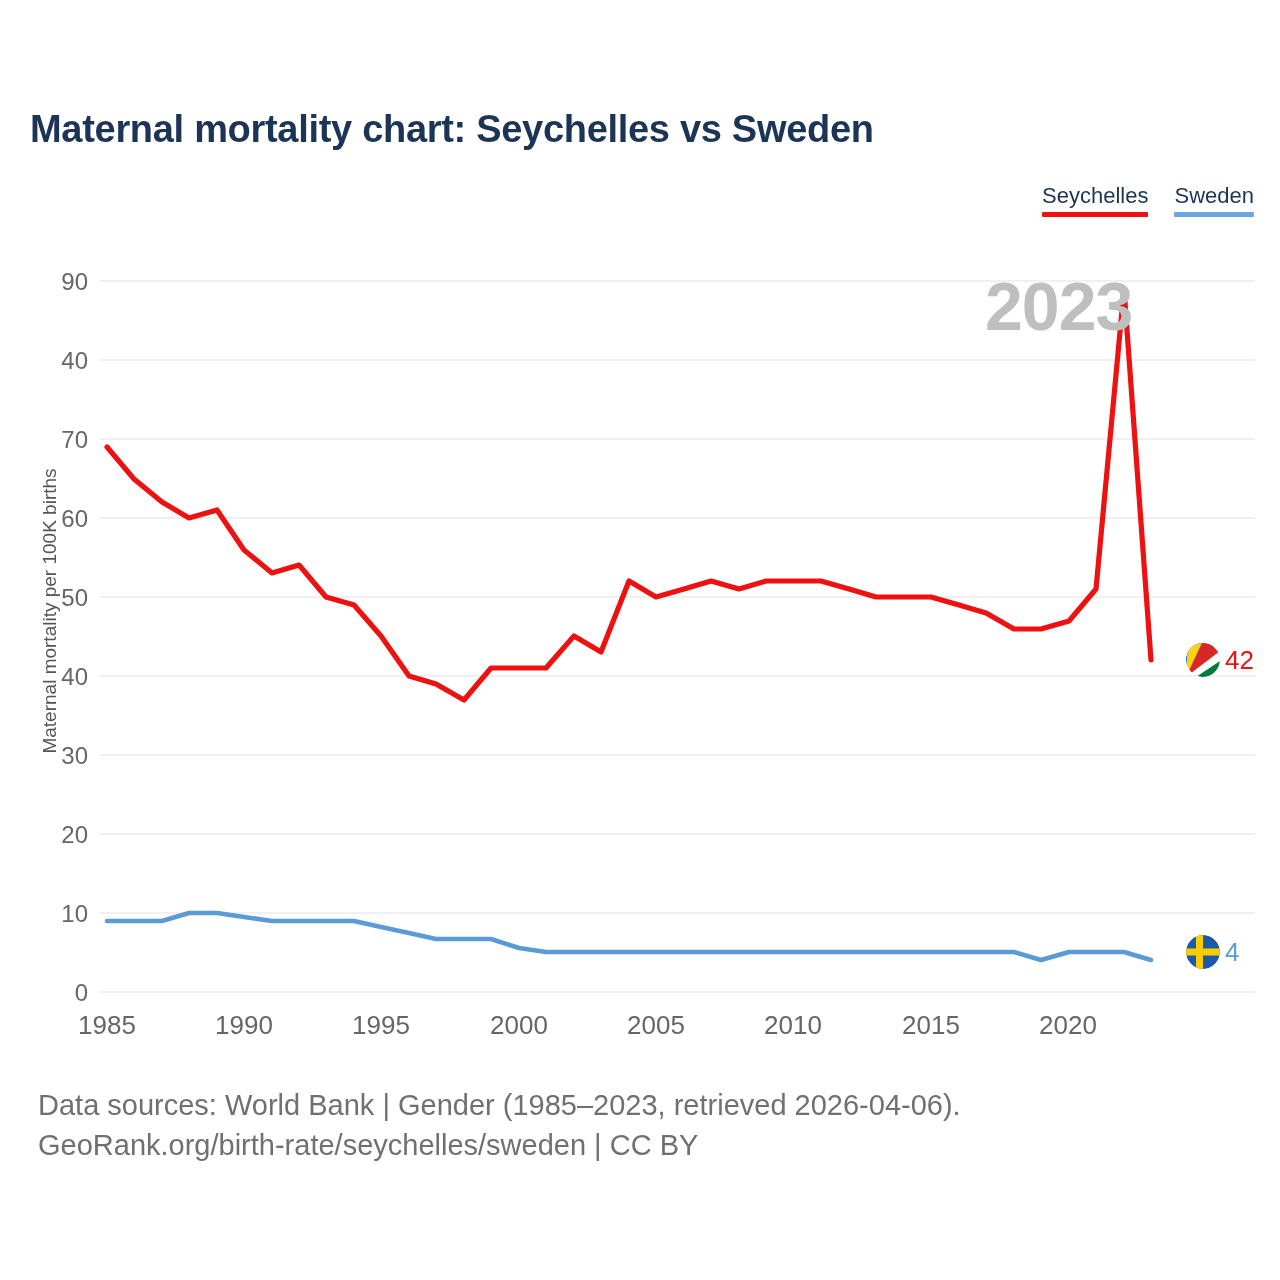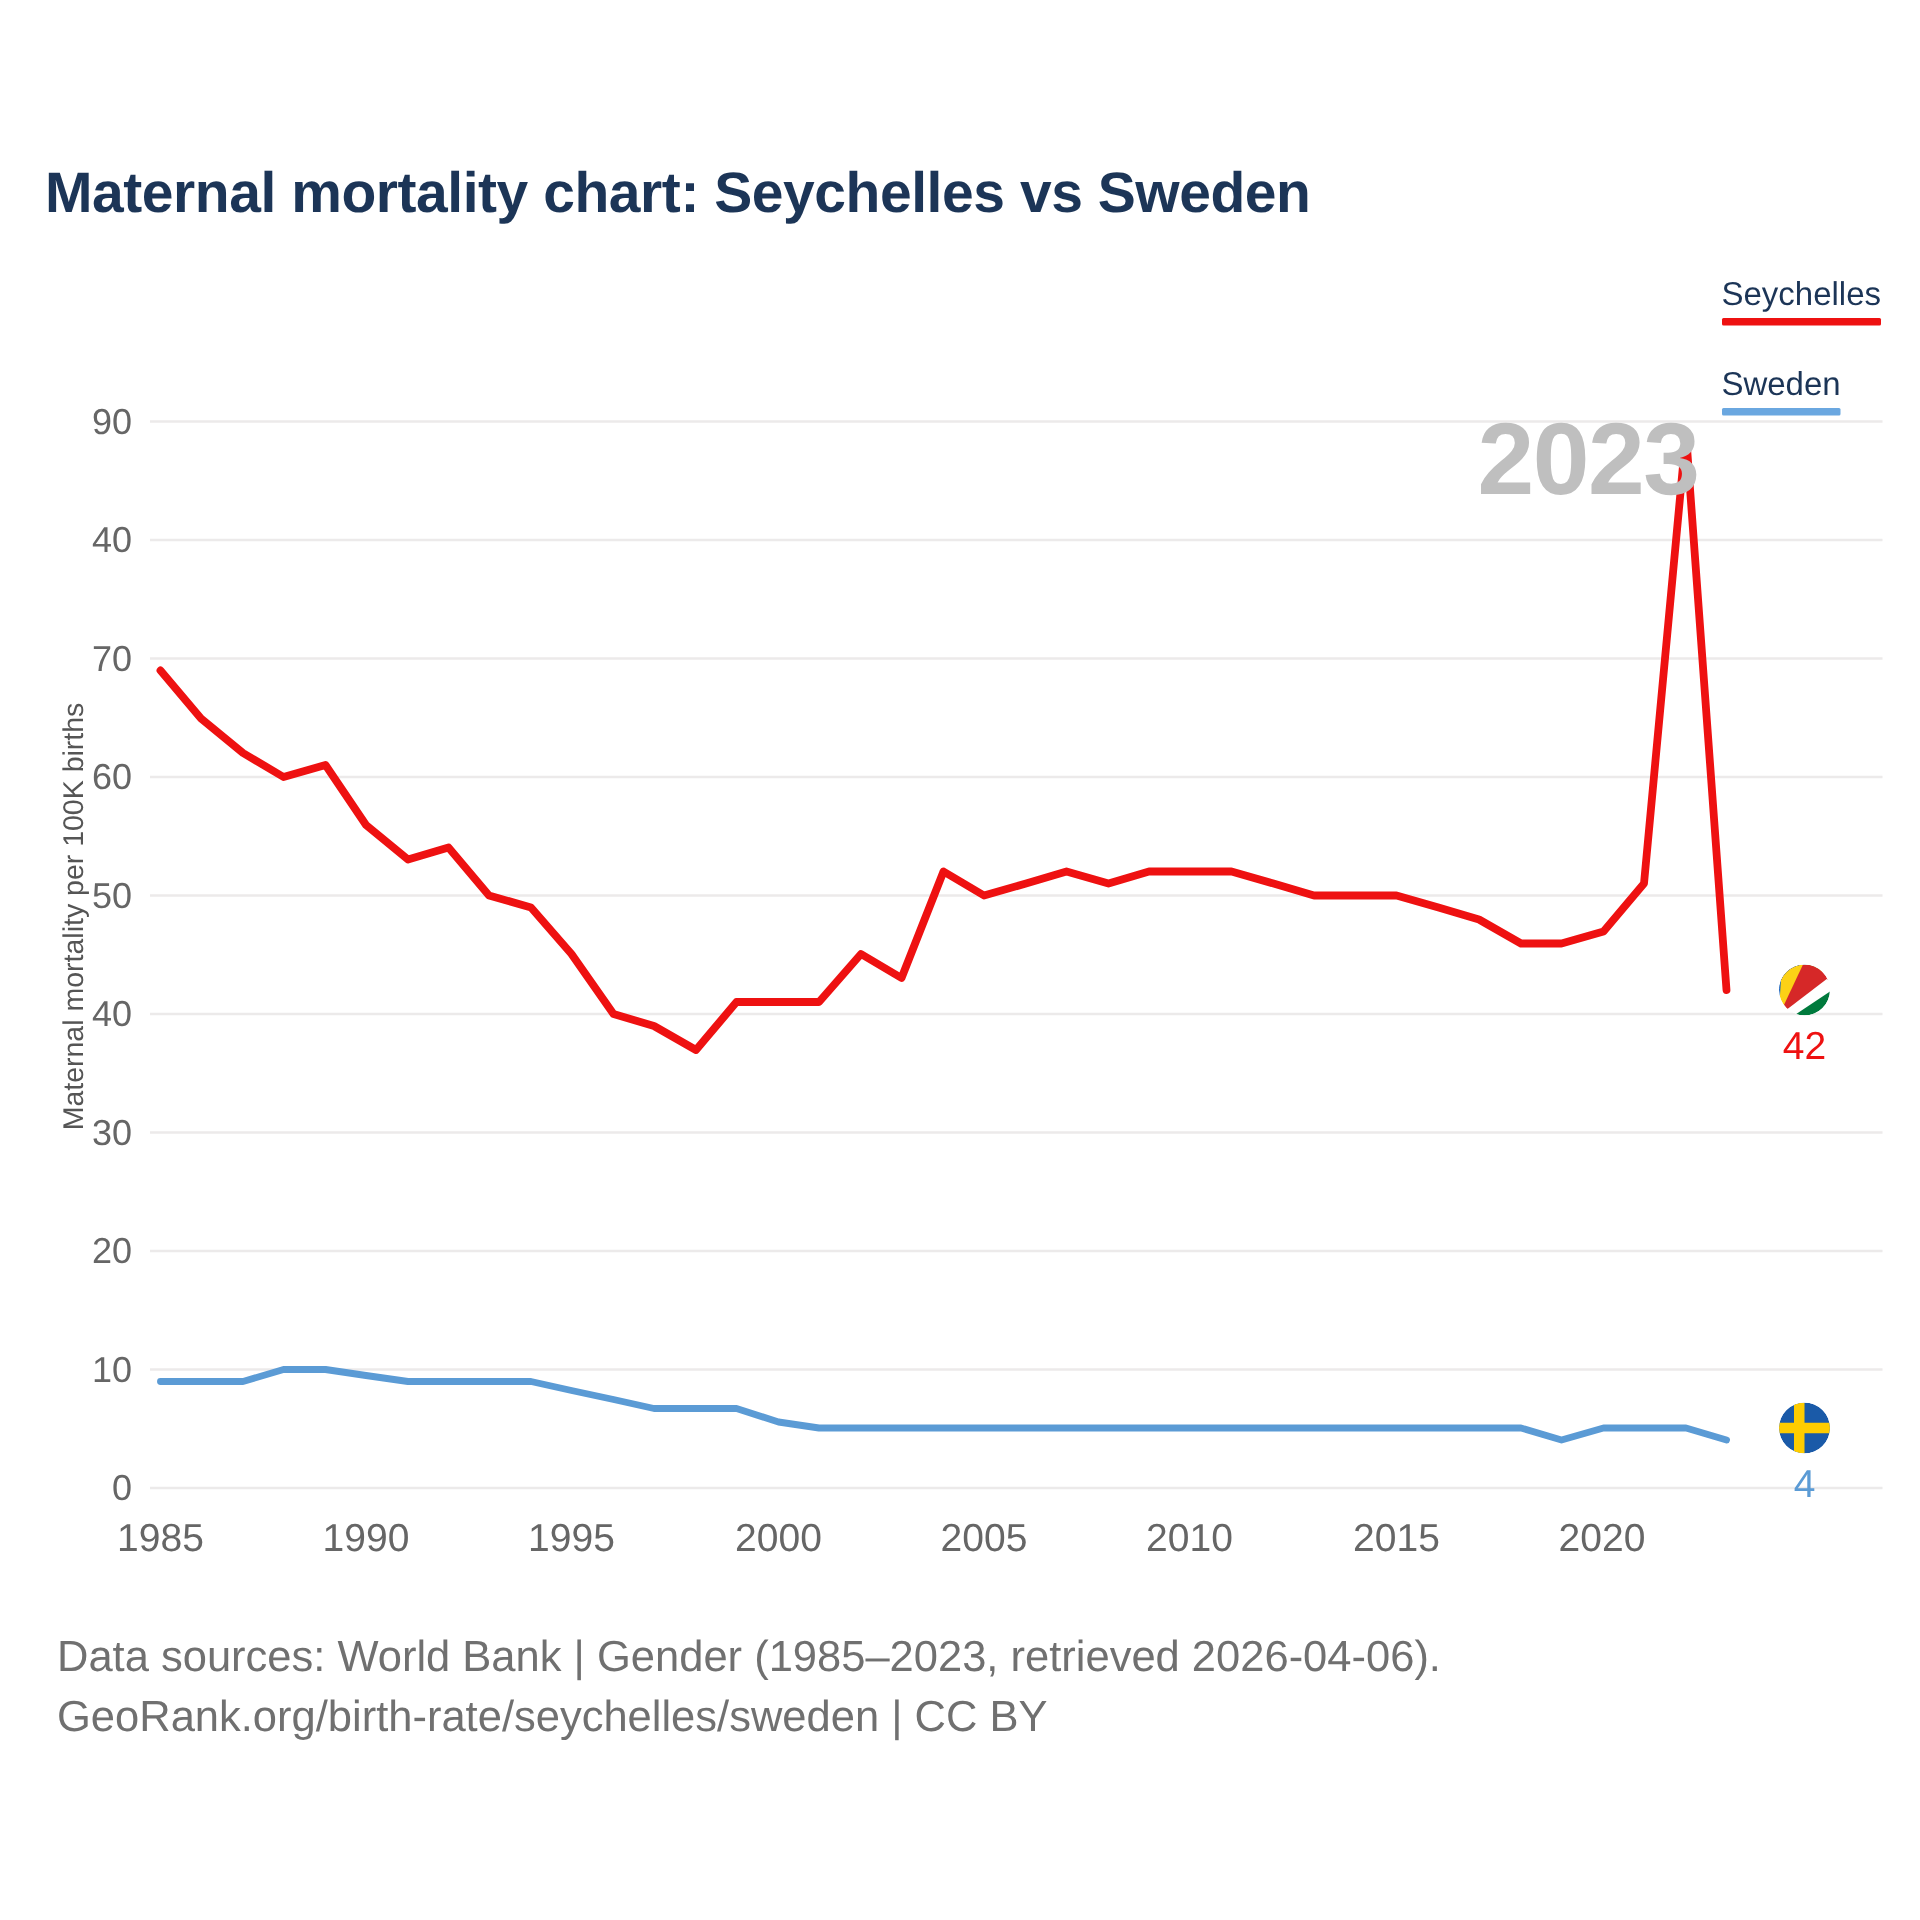--- a/index.html
+++ b/index.html
@@ -31,21 +31,21 @@
     color: #1c3557;
     letter-spacing: -0.3px;
     white-space: nowrap;
   }
 
   .legend {
     position: absolute;
     right: 26px;
     top: 183px;
     display: flex;
-    flex-direction: column;
+    flex-direction: row;
     gap: 26px;
     align-items: flex-start;
   }
   .legend-item {
     display: flex;
     flex-direction: column;
     align-items: stretch;
   }
   .legend-label {
     font-size: 22px;
@@ -104,21 +104,21 @@
   .x-tick-label {
     text-align: center;
     width: 120px;
     font-size: 26px;
     color: #666666;
   }
 
   .endpoint {
     position: absolute;
     display: flex;
-    flex-direction: column;
+    flex-direction: row;
     align-items: center;
     gap: 5px;
   }
   .flag-dot {
     width: 34px;
     height: 34px;
     border-radius: 50%;
     overflow: hidden;
     flex: 0 0 auto;
   }

